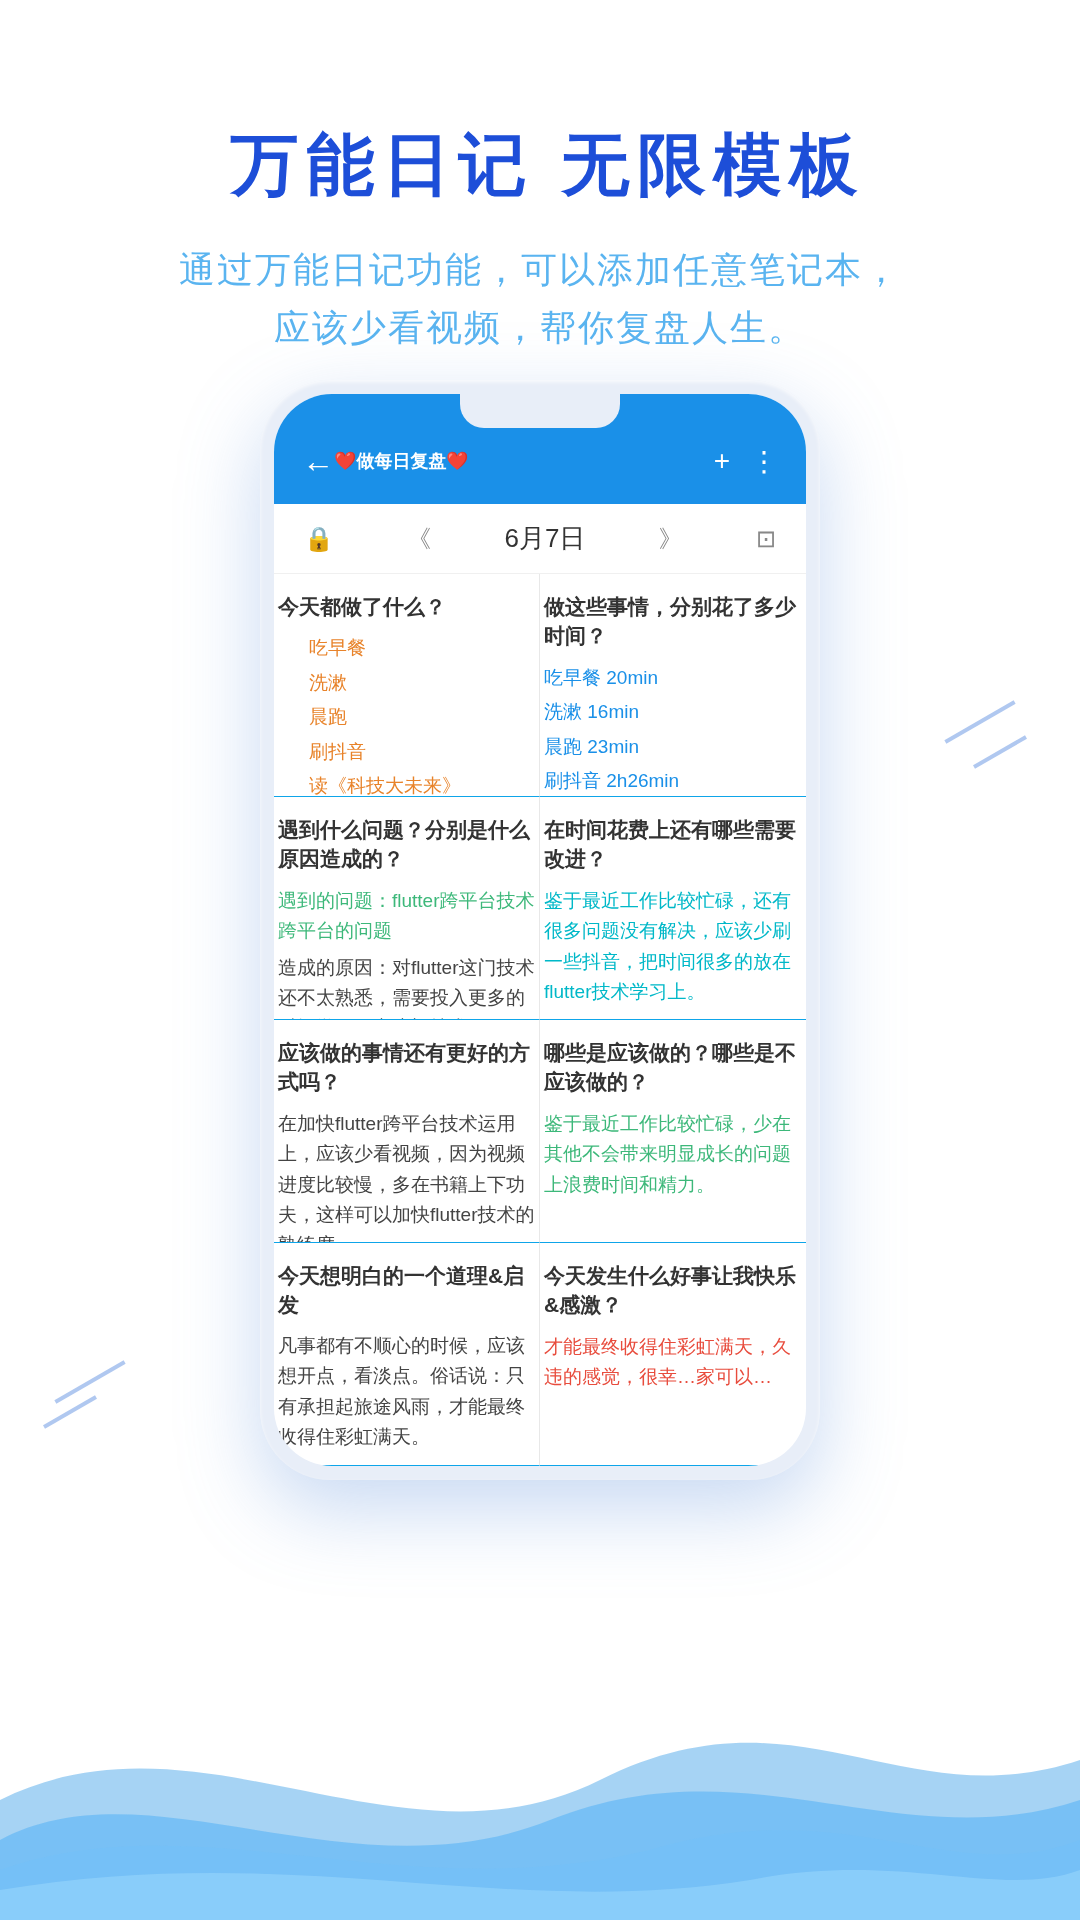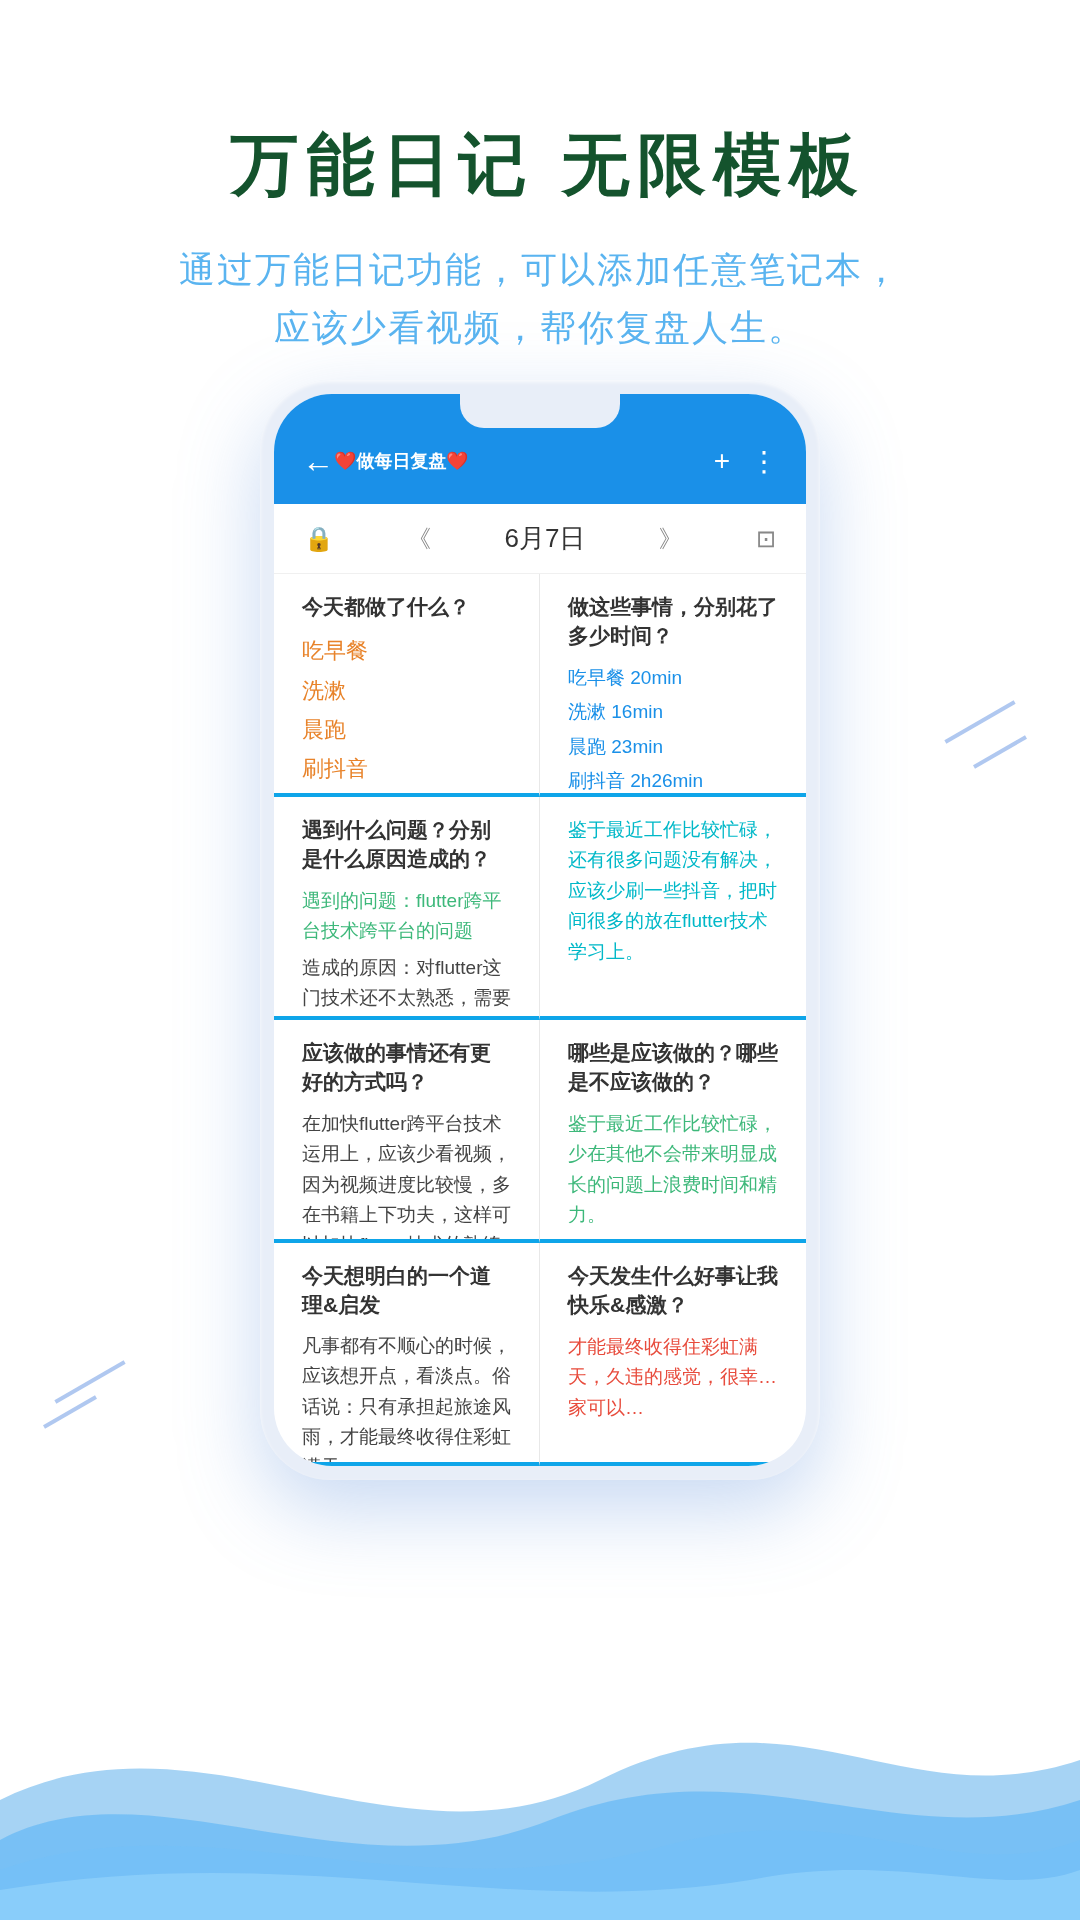--- a/index.html
+++ b/index.html
@@ -64,21 +64,21 @@
       position: absolute;
       top: 120px;
       left: 0;
       right: 0;
       text-align: center;
     }
 
     .main-title {
       font-size: 68px;
       font-weight: 900;
-      color: #14532d;
+      color: #1d4ed8;
       letter-spacing: 8px;
       margin-bottom: 30px;
       padding-left: 16px;
     }
 
     .sub-title {
       font-size: 36px;
       color: #5ab4f0;
       line-height: 1.6;
       letter-spacing: 2px;
@@ -184,40 +184,40 @@
     
     .content-grid {
       display: grid;
       grid-template-columns: 1fr 1fr;
       height: calc(100% - 180px);
       overflow: hidden;
     }
 
     .grid-cell {
       border-right: 1px solid #e8e8e8;
-      border-bottom: 4px solid #0ea5e9;
-      padding: 18px 28px;
+      border-bottom: 1px solid #0ea5e9;
+      padding: 18px 4px;
       font-size: 20px;
       line-height: 1.6;
       overflow: hidden;
     }
 
     .grid-cell:nth-child(even) {
       border-right: none;
     }
 
     .cell-header {
       color: #333;
       font-size: 21px;
       font-weight: 600;
       margin-bottom: 12px;
       line-height: 1.4;
     }
 
-    .cell-content-orange { color: #e8832a; font-size: 22px; }
+    .cell-content-orange { color: #e8832a; font-size: 19px; margin-left: 31px; }
     .cell-content-blue { color: #1a90e8; font-size: 19px; }
     .cell-content-green { color: #3db87a; font-size: 19px; }
     .cell-content-red { color: #e84c3d; font-size: 19px; }
     .cell-content-dark { color: #444; font-size: 19px; }
     .cell-content-teal { color: #00b8c8; font-size: 19px; }
 
     .line { display: block; margin-bottom: 4px; }
 
     
     .bottom-wave {
@@ -298,20 +298,21 @@
             <div class="cell-content-green">
               <span class="line">遇到的问题：flutter跨平台技术跨平台的问题</span>
             </div>
             <div class="cell-content-dark" style="color:#444;font-size:19px;line-height:1.6;margin-top:6px;">
               <span class="line">造成的原因：对flutter这门技术还不太熟悉，需要投入更多的时间学习研究这门技术。</span>
             </div>
           </div>
         </div>
 
         <div class="grid-cell">
+          <div class="cell-header">在时间花费上还有哪些需要改进？</div>
           <div class="cell-content-teal">
             <span class="line">鉴于最近工作比较忙碌，还有很多问题没有解决，应该少刷一些抖音，把时间很多的放在flutter技术学习上。</span>
           </div>
         </div>
 
         <div class="grid-cell">
           <div class="cell-header">应该做的事情还有更好的方式吗？</div>
           <div style="color:#444;font-size:19px;line-height:1.6;">
             <span class="line">在加快flutter跨平台技术运用上，应该少看视频，因为视频进度比较慢，多在书籍上下功夫，这样可以加快flutter技术的熟练度。</span>
           </div>

